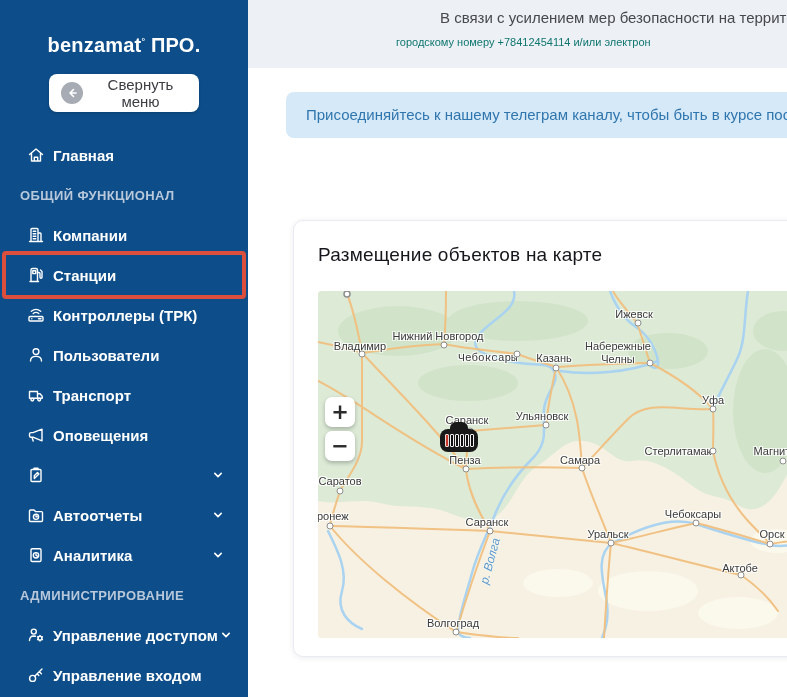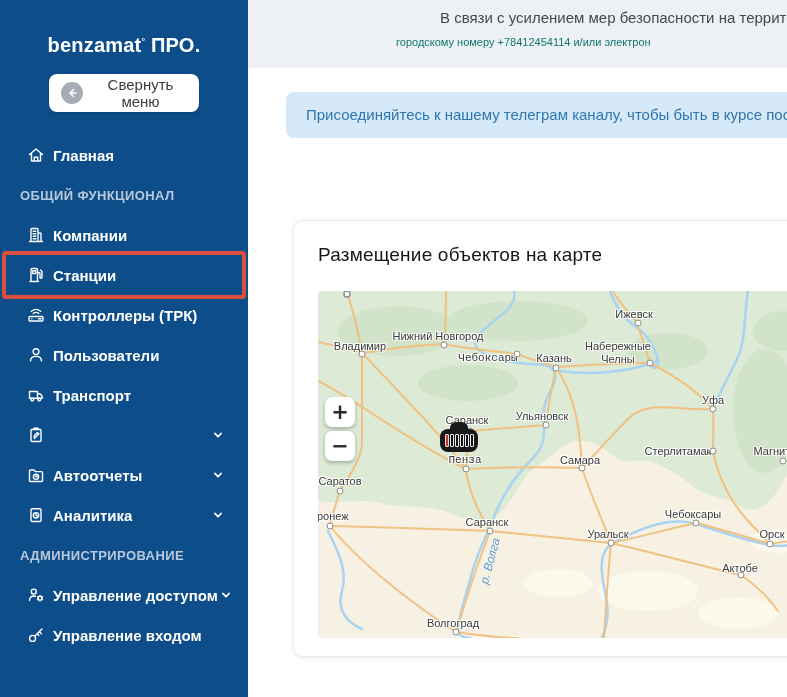--- a/index.html
+++ b/index.html
@@ -142,20 +142,28 @@
       </div>
       <div class="nav-row">
         <span class="ic">
           <svg width="20" height="20" viewBox="0 0 20 20">
             <path stroke="#fff" stroke-width="1.4" fill="none" stroke-linecap="round" stroke-linejoin="round" d="M3.5 6.5 H11.5 V13.3 H3.5 Z M11.5 8.7 H14 L16.2 11.3 V13.3 H11.5"></path>
             <circle stroke="#fff" stroke-width="1.4" fill="none" stroke-linecap="round" stroke-linejoin="round" cx="6.3" cy="14.6" r="1.4"></circle>
             <circle stroke="#fff" stroke-width="1.4" fill="none" stroke-linecap="round" stroke-linejoin="round" cx="13.2" cy="14.6" r="1.4"></circle>
           </svg>
         </span>
         <span class="lbl">Транспорт</span>
+      </div>
+      <div class="nav-row">
+        <span class="ic">
+          <svg width="20" height="20" viewBox="0 0 20 20">
+            <path stroke="#fff" stroke-width="1.4" fill="none" stroke-linecap="round" stroke-linejoin="round" d="M16 4.2 L7 7.6 H5 Q3.5 7.6 3.5 9.1 V10.7 Q3.5 12.2 5 12.2 H7 L16 15.8 Z M6 12.2 L7.2 16"></path>
+          </svg>
+        </span>
+        <span class="lbl">Оповещения</span>
       </div>
       <div class="nav-row">
         <span class="ic">
           <svg width="20" height="20" viewBox="0 0 20 20">
             <path stroke="#fff" stroke-width="1.4" fill="none" stroke-linecap="round" stroke-linejoin="round" d="M5 5.5 Q5 4.5 6 4.5 H14 Q15 4.5 15 5.5 V15.5 Q15 16.5 14 16.5 H6 Q5 16.5 5 15.5 Z M8 4.5 V3.3 H12 V4.5 M8.3 13.6 L12.9 9 L11.5 7.6 L8.3 10.8 Z"></path>
           </svg>
         </span>
         <span class="chev">
           <svg width="16" height="16" viewBox="0 0 20 20">
             <path d="M6 8 L10 12 L14 8" stroke="#fff" stroke-width="2" fill="none" stroke-linecap="round" stroke-linejoin="round"></path>
@@ -309,21 +317,21 @@
           <div class="city-dot" style="left: 199px; top: 63px;"></div>
           <div class="city" style="left: 236px; top: 67px;">Казань</div>
           <div class="city-dot" style="left: 238px; top: 77px;"></div>
           <div class="city" style="left: 300px; top: 62px;">Набережные
 Челны</div>
           <div class="city-dot" style="left: 332px; top: 72px;"></div>
           <div class="city" style="left: 224px; top: 125px;">Ульяновск</div>
           <div class="city-dot" style="left: 228px; top: 134px;"></div>
           <div class="city" style="left: 149px; top: 129px;">Саранск</div>
           <div class="city-dot" style="left: 152px; top: 140px;"></div>
-          <div class="city" style="left: 147px; top: 169px; font-family: Liberation Mono, monospace;">Пенза</div>
+          <div class="city" style="left: 147px; top: 169px;">Пенза</div>
           <div class="city-dot" style="left: 148px; top: 178px;"></div>
           <div class="city" style="left: 22px; top: 190px;">Саратов</div>
           <div class="city-dot" style="left: 22px; top: 200px;"></div>
           <div class="city" style="left: 8px; top: 225px;">Воронеж</div>
           <div class="city-dot" style="left: 12px; top: 235px;"></div>
           <div class="city" style="left: 395px; top: 109px;">Уфа</div>
           <div class="city-dot" style="left: 395px; top: 118px;"></div>
           <div class="city" style="left: 360px; top: 160px;">Стерлитамак</div>
           <div class="city-dot" style="left: 395px; top: 160px;"></div>
           <div class="city" style="left: 470px; top: 160px;">Магнитогорск</div>

